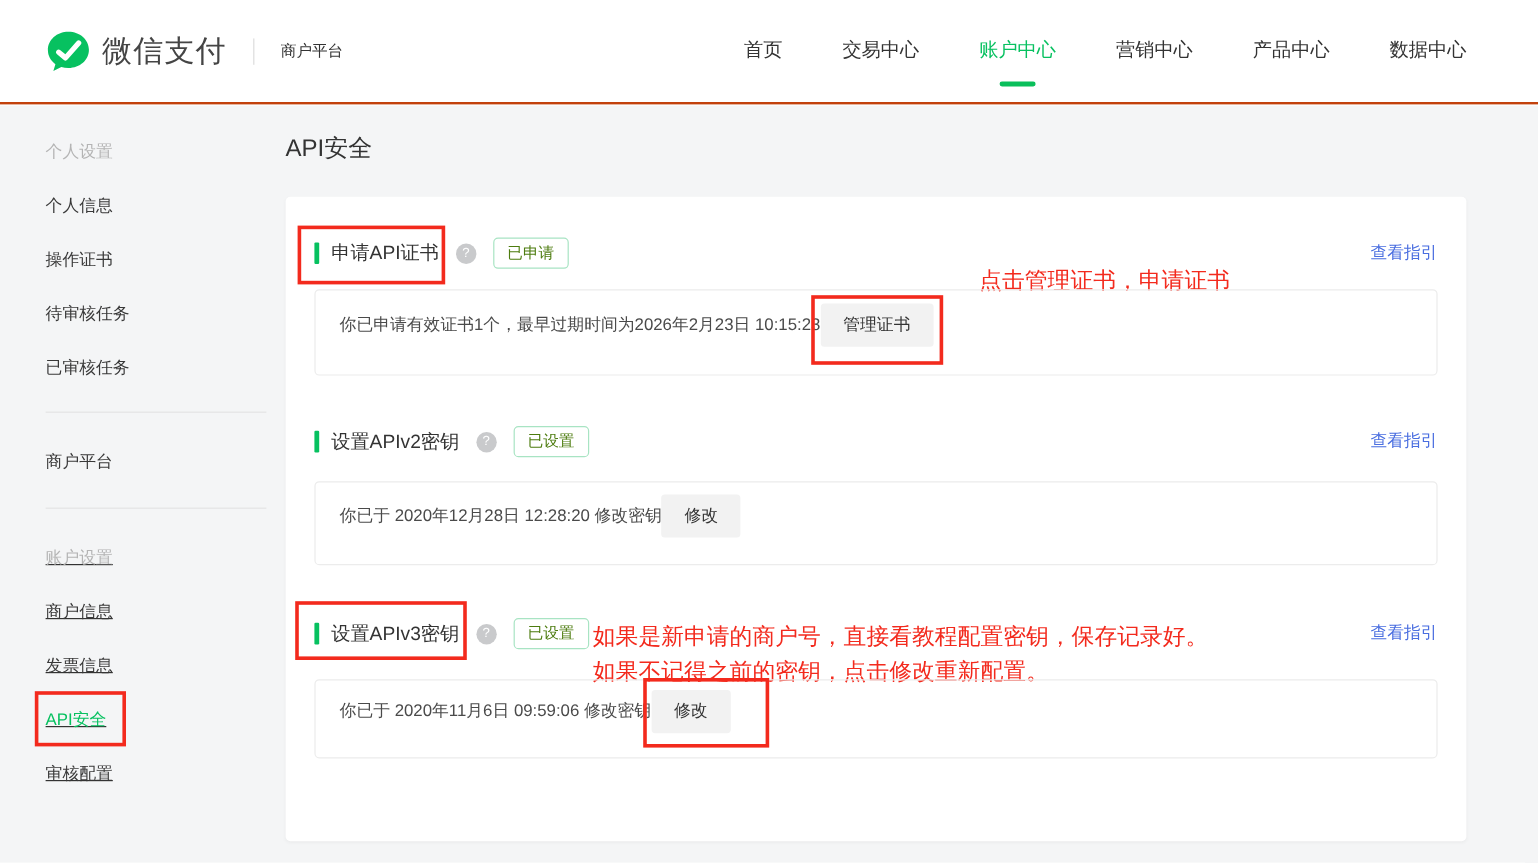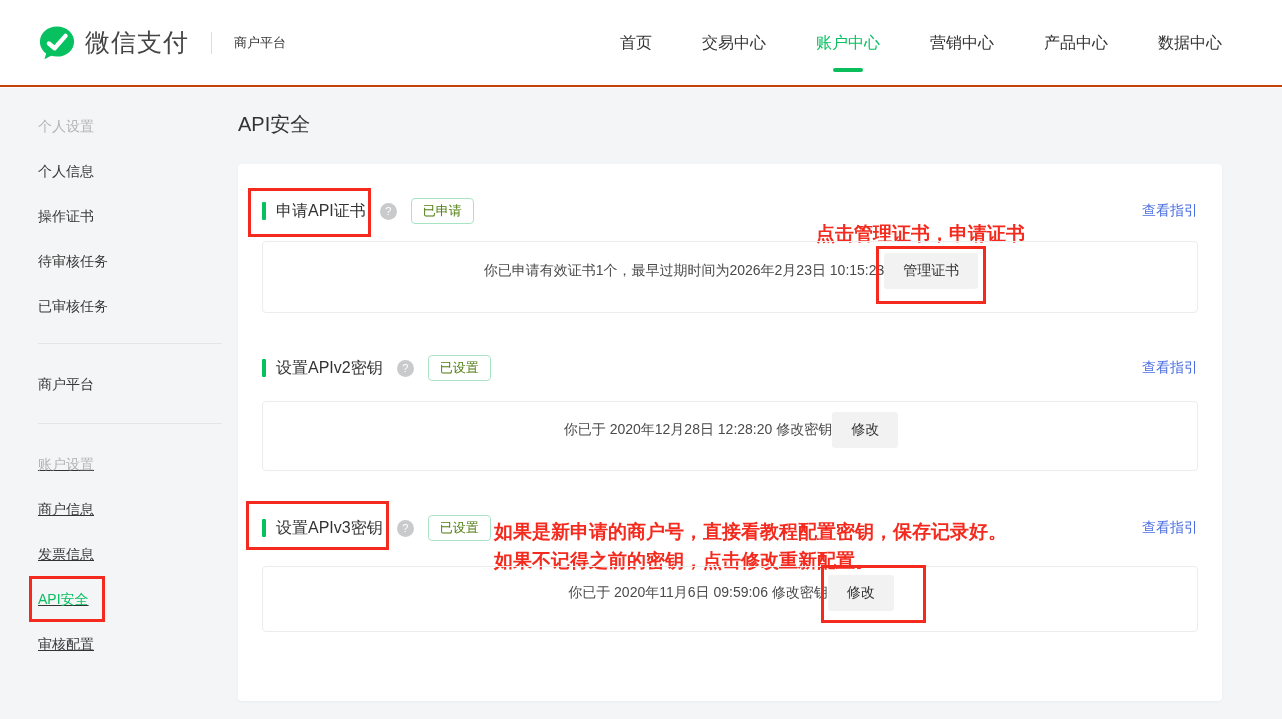--- a/index.html
+++ b/index.html
@@ -44,40 +44,40 @@
   .section-head { position:relative; display:flex; align-items:center; height:30px; }
   .sec-bar { width:4px; height:18px; background:#07c160; border-radius:1px; }
   .sec-title { font-size:16px; color:#333; margin-left:10px; font-weight:500; }
   .q-icon { width:17px; height:17px; border-radius:50%; background:#c9cacc; color:#fff; font-size:11px;
             line-height:17px; text-align:center; margin-left:14px; cursor:pointer; }
   .badge { margin-left:14px; font-size:13px; color:#4d7c0f; border:1px solid #a8e4c3; border-radius:4px;
            padding:3px 11px; background:#fff; }
   .guide-link { margin-left:auto; font-size:14px; color:#4a6ee0; cursor:pointer; }
 
   .sec-box { position:relative; border:1px solid #ececec; border-radius:4px; display:flex; align-items:center;
-             justify-content:center; padding:0 18px 12px 20px; }
+             justify-content:flex-start; padding:0 18px 12px 20px; }
   .sec-box .info { font-size:14px; color:#4a4a4a; }
   .btn { background:#f2f2f2; border:none; border-radius:3px; font-size:14px; color:#333;
          padding:9px 19px; cursor:pointer; font-family:inherit; position:relative; }
   .btn-wrap { position:relative; }
 
   
   .sec1-box { margin-top:15px; height:72px; }
   .sec2-head { margin-top:40px; }
   .sec2-box { margin-top:18px; height:70px; }
   .sec3-head { margin-top:42px; }
   .sec3-box { margin-top:23px; height:66px; }
 
   
   .red-frame { position:absolute; border:3px solid #f32a1d; pointer-events:none; }
   .frame-sec1-title { left:-14px; top:-8px; width:123px; height:49px; }
   .frame-sec3-title { left:-16px; top:-12px; width:143px; height:49px; }
   .frame-btn1 { left:-8px; top:-7px; width:110px; height:58px; }
   .frame-btn3 { left:-7px; top:-10px; width:105px; height:58px; }
-  .red-note { position:absolute; color:#f32a1d; font-size:19px; font-weight:700; white-space:nowrap; }
+  .red-note { position:absolute; color:#f32a1d; font-size:19px; font-weight:400; white-space:nowrap; }
   .note-cert { left:578px; top:57px; }
   .note-v3 { left:256px; top:353px; line-height:29px; }
 </style>
 </head>
 <body>
 
 <div class="page">
 
   <div class="header">
     <div class="logo-wrap">

